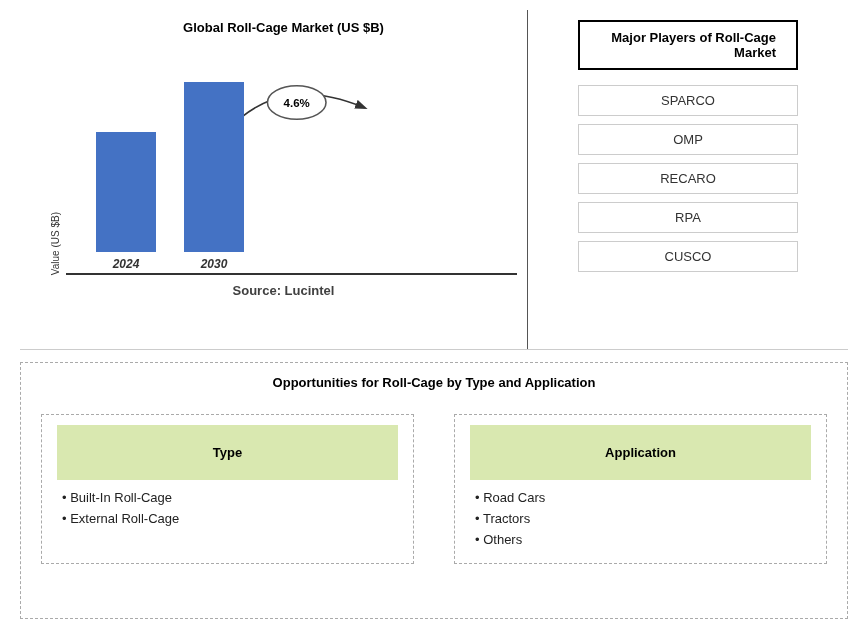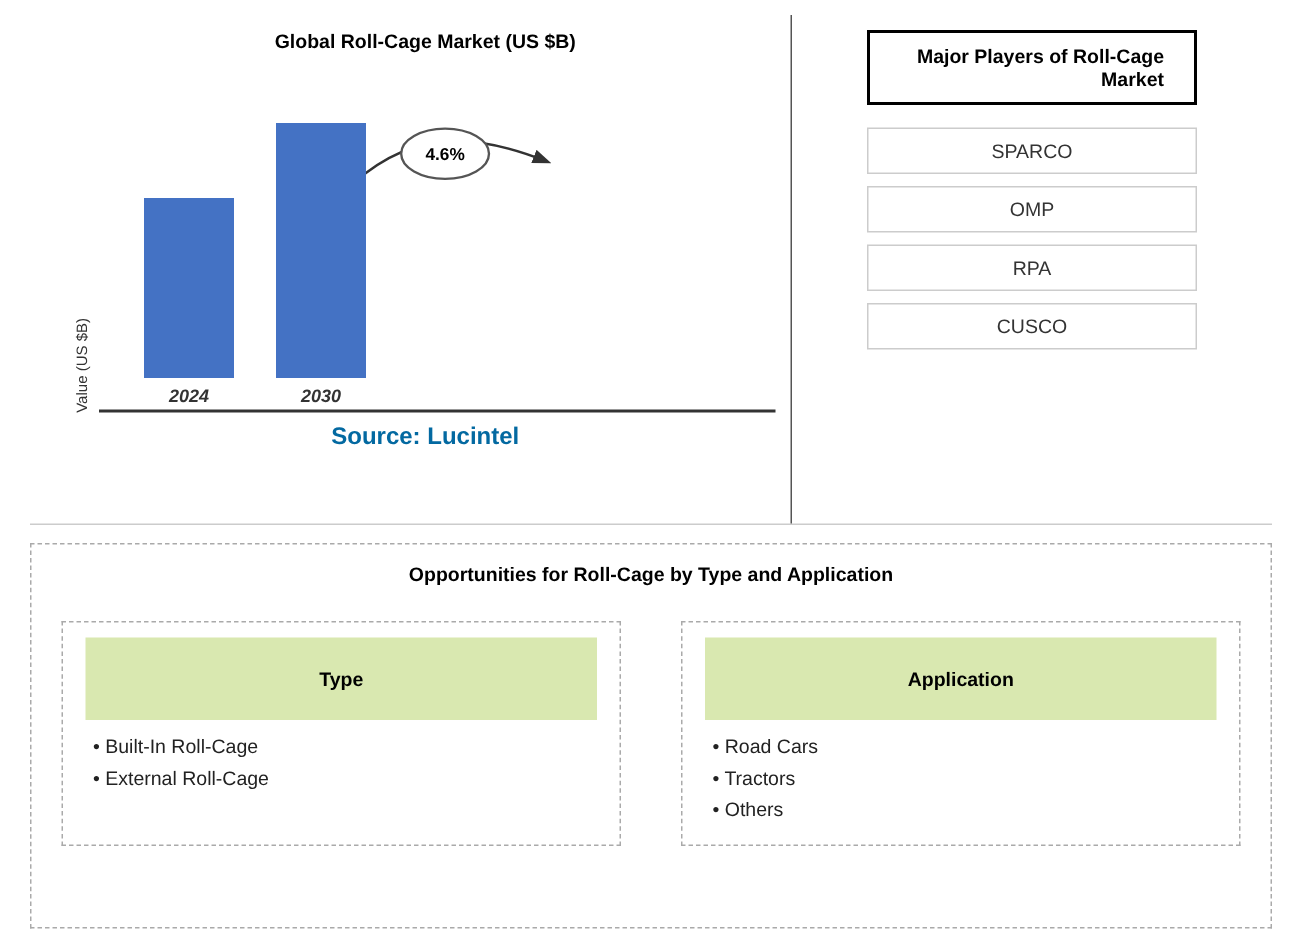--- a/index.html
+++ b/index.html
@@ -113,23 +113,23 @@
     .arrow-svg {
       position: absolute;
       top: 0;
       left: 0;
       width: 100%;
       height: 100%;
       pointer-events: none;
     }
 
     .source-text {
-      font-size: 16px;
-      font-weight: bold;
-      color: #0369a1;
+      font-size: 13px;
+      font-weight: bold;
+      color: #404040;
       text-align: center;
       margin-top: 8px;
     }
 
     
     .players-area {
       width: 320px;
       display: flex;
       flex-direction: column;
       align-items: center;
@@ -250,20 +250,21 @@
       </div>
 
       <div class="source-text">Source: Lucintel</div>
     </div>
 
     <div class="players-area">
       <div class="players-title-box">Major Players of Roll-Cage Market</div>
 
       <div class="player-box">SPARCO</div>
       <div class="player-box">OMP</div>
+      <div class="player-box">RECARO</div>
       <div class="player-box">RPA</div>
       <div class="player-box">CUSCO</div>
     </div>
   </div>
 
   <div class="bottom-section">
     <div class="bottom-title">Opportunities for Roll-Cage by Type and Application</div>
 
     <div class="bottom-content">
 

